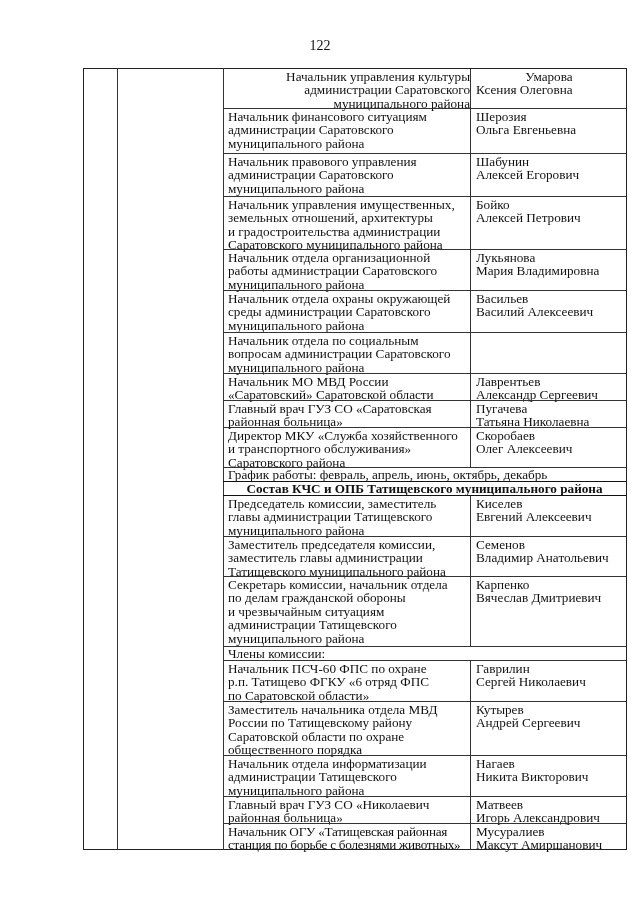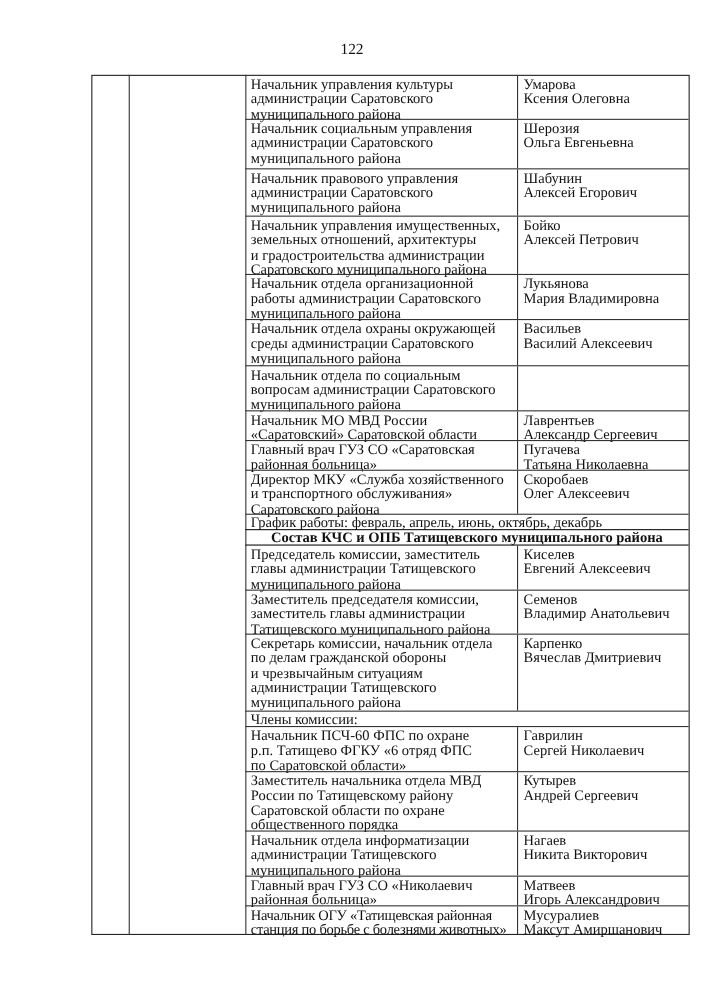--- a/index.html
+++ b/index.html
@@ -7,21 +7,21 @@
          font-family: "Liberation Serif", "DejaVu Serif", serif; color: #111; }
   .page-number { position: absolute; left: 0; width: 640px; top: 38px; text-align: center;
                  font-size: 14px; }
   .tbl { position: absolute; left: 83px; top: 68px; width: 544px; height: 782px;
          border: 1.5px solid #222; box-sizing: border-box; }
   .vline { position: absolute; top: -1px; bottom: -1px; border-left: 1.2px solid #333; }
   .v1 { left: 33px; }
   .v2 { left: 139px; }
   .row { position: absolute; left: 139px; right: 0; border-top: 1.2px solid #333;
          box-sizing: border-box; font-size: 13.2px; line-height: 13.4px; }
-  .row.first { border-top: none; }
+  .row.first { border-top: none; text-align: right; }
   .pos { position: absolute; left: 5px; top: 1px; width: 242px; white-space: pre-line; }
   .name { position: absolute; left: 253px; top: 1px; white-space: pre-line; }
   .row .divider { position: absolute; left: 247px; top: 0; bottom: 0; border-left: 1.2px solid #333; }
   .full { position: absolute; left: 5px; right: 4px; top: 0px; white-space: nowrap; }
   .heading { text-align: center; font-weight: bold; left: 0; right: 0; }
   .row.thick { border-top: 1.8px solid #111; }
 </style>
 </head>
 <body>
 
@@ -34,21 +34,21 @@
   <div class="row first" style="top:0;height:39px">
     <div class="divider"></div>
     <div class="pos">Начальник управления культуры
 администрации Саратовского
 муниципального района</div>
     <div class="name">Умарова
 Ксения Олеговна</div>
   </div>
   <div class="row" style="top:39px;height:45px">
     <div class="divider"></div>
-    <div class="pos">Начальник социальным управления
+    <div class="pos">Начальник финансового ситуациям
 администрации Саратовского
 муниципального района</div>
     <div class="name">Шерозия
 Ольга Евгеньевна</div>
   </div>
   <div class="row" style="top:84px;height:43px">
     <div class="divider"></div>
     <div class="pos">Начальник правового управления
 администрации Саратовского
 муниципального района</div>

